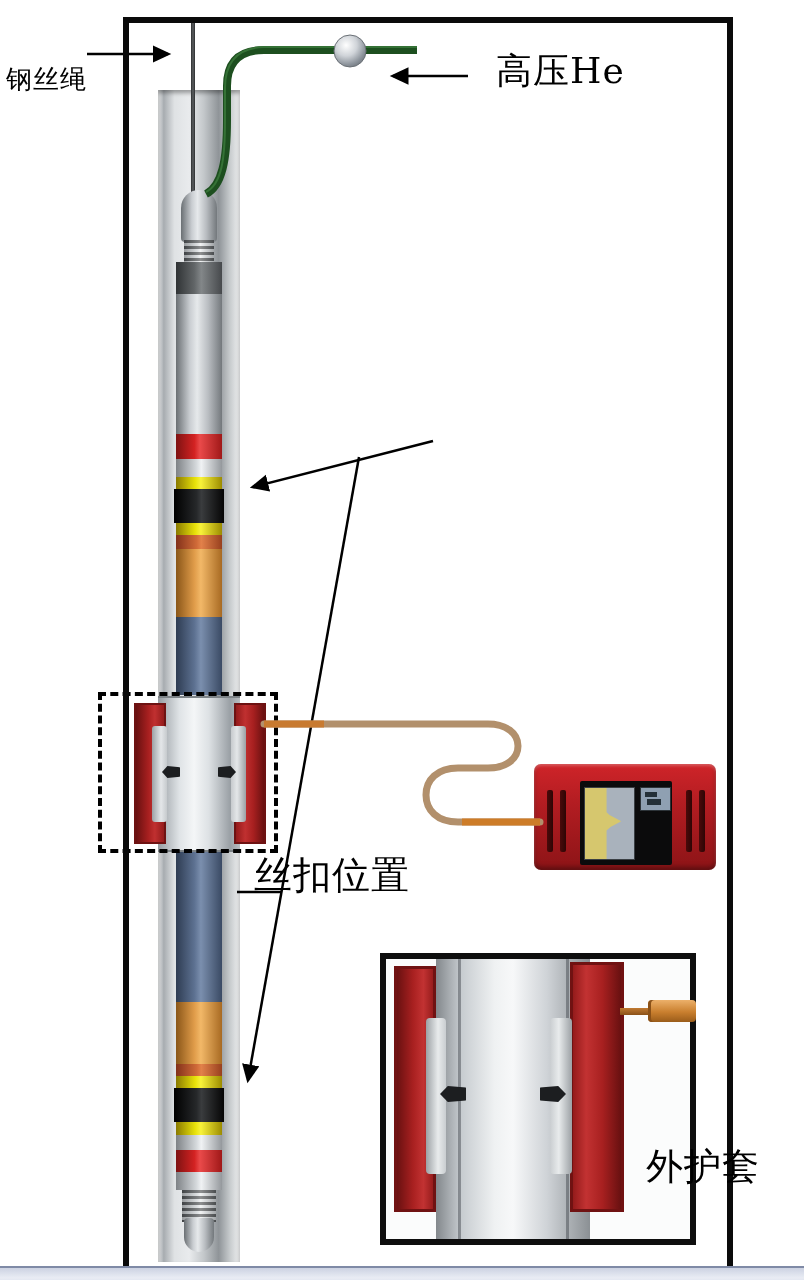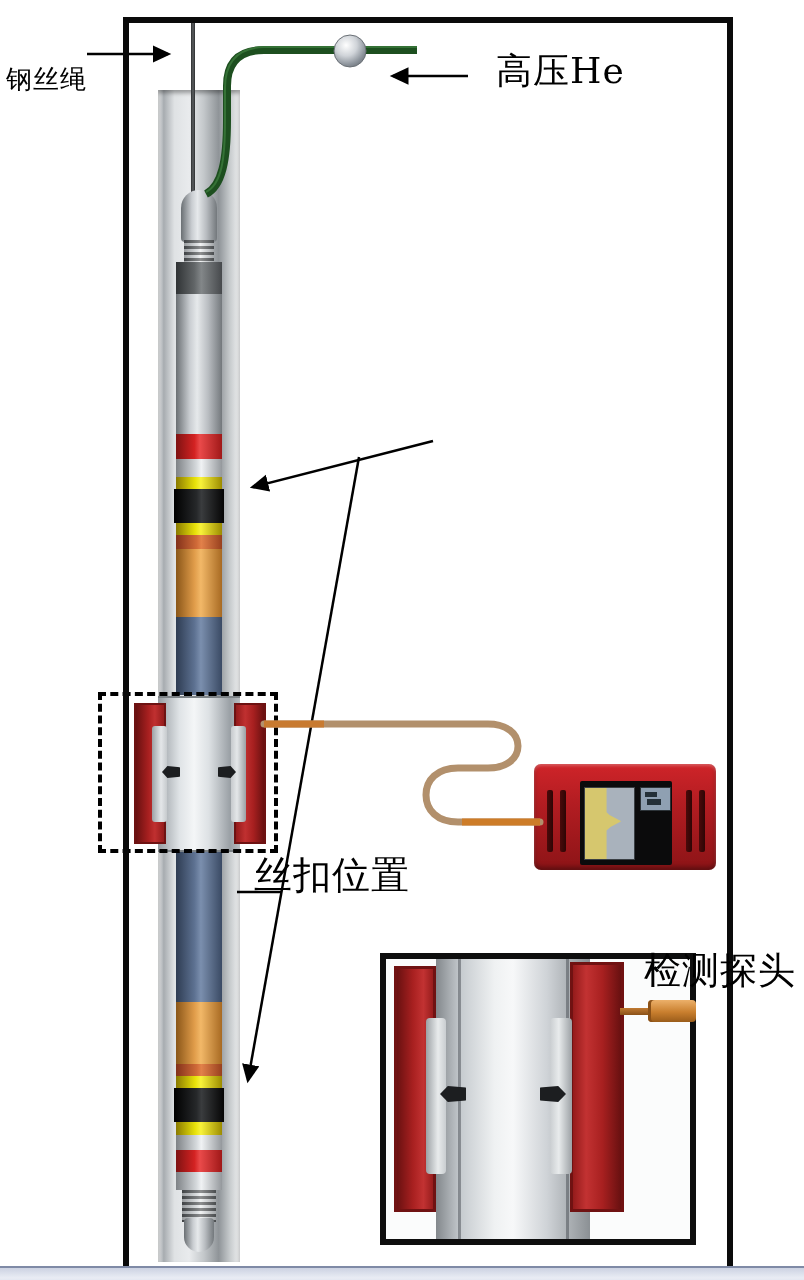--- a/index.html
+++ b/index.html
@@ -185,15 +185,15 @@
   <div class="abs nub" style="left:540px;top:1086px;width:26px;height:16px;clip-path:polygon(100% 50%,70% 0,0 10%,0 90%,70% 100%);z-index:24;"></div>
   <div class="abs iprobe-stem"></div>
   <div class="abs iprobe-body"></div>
 
   <div class="abs main-border"></div>
   <div class="abs footer-bar"></div>
 
   <div class="label lab-rope">钢丝绳</div>
   <div class="label lab-he">高压He</div>
   <div class="label lab-thread">丝扣位置</div>
-  <div class="label lab-probe">检测探头</div>
+  <div class="label lab-sheath">外护套</div>
 
 </div>
 
 </body></html>

